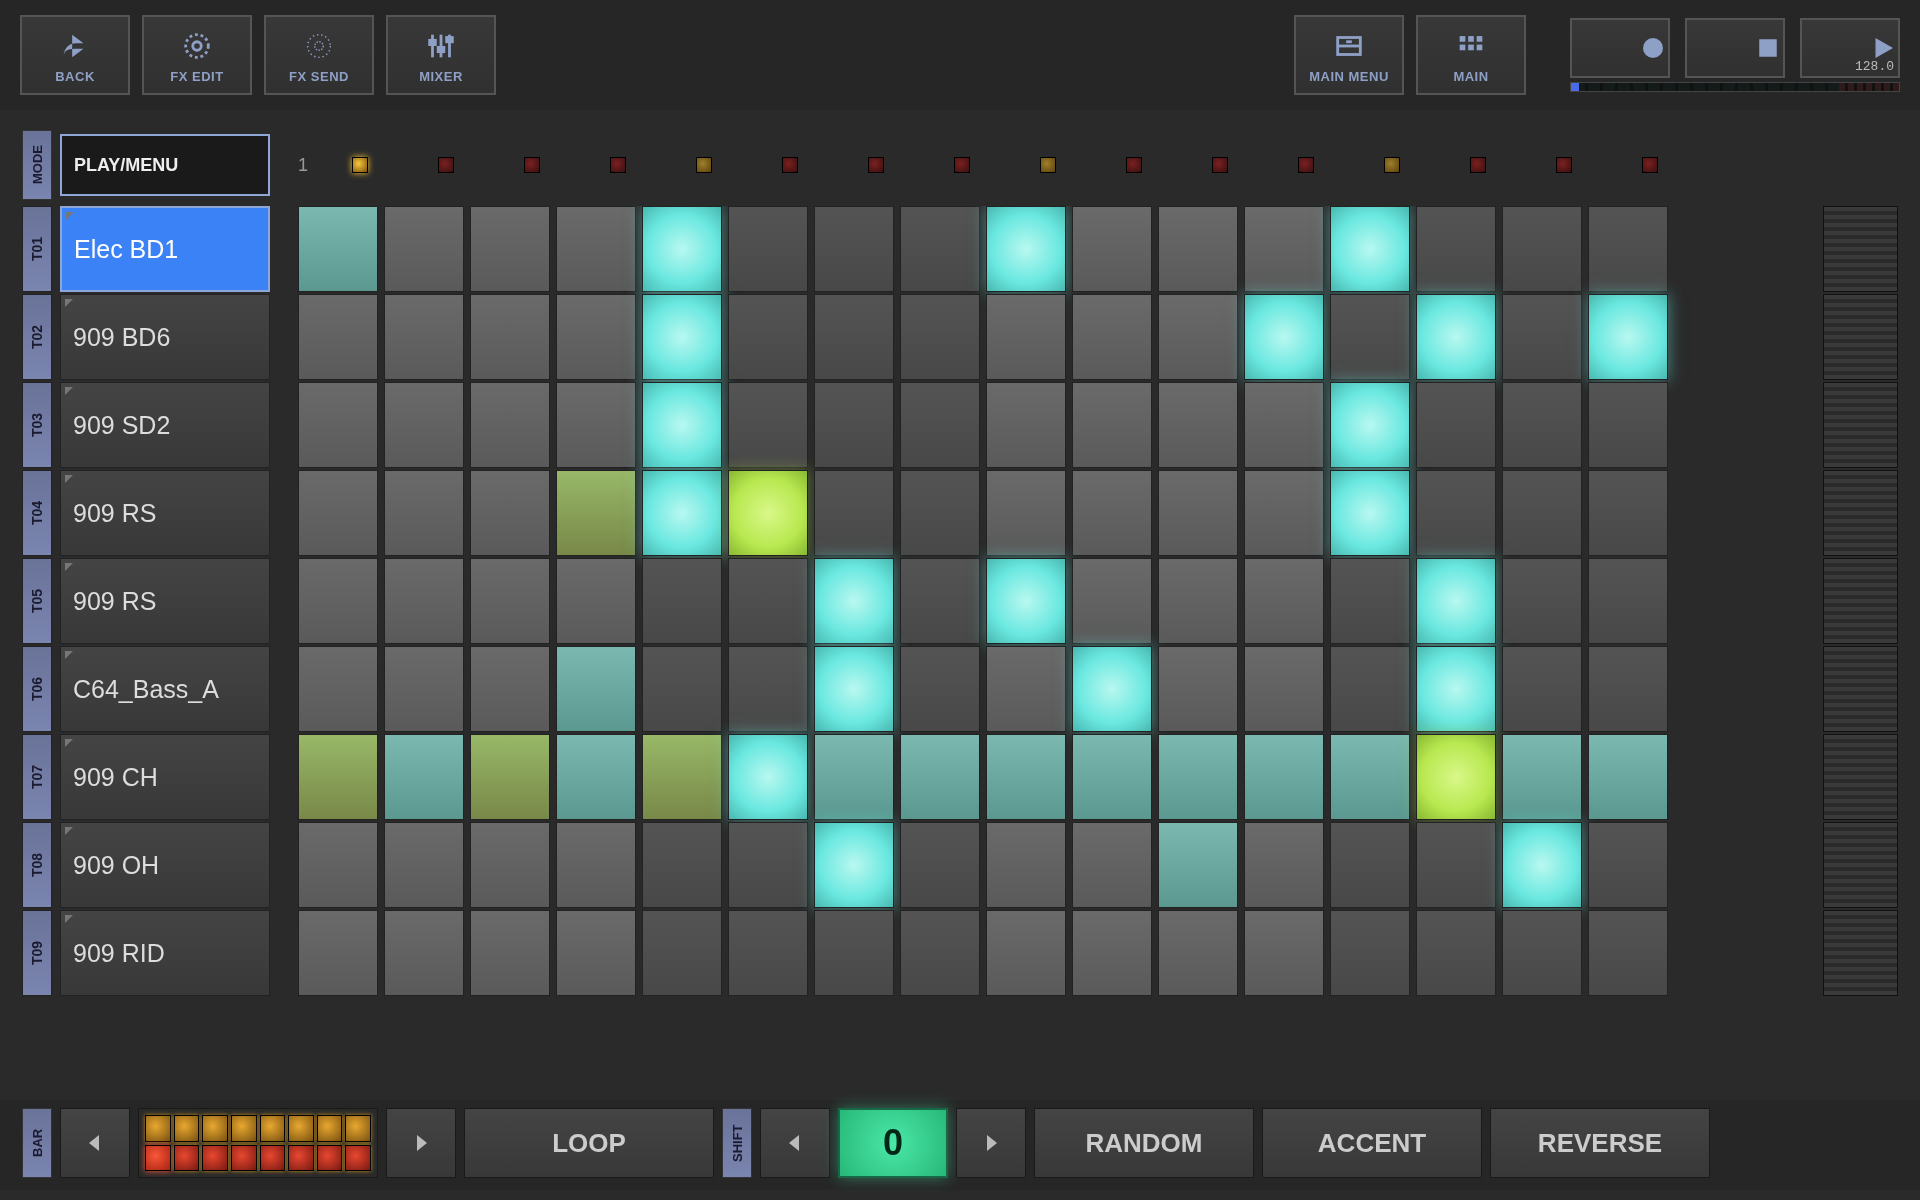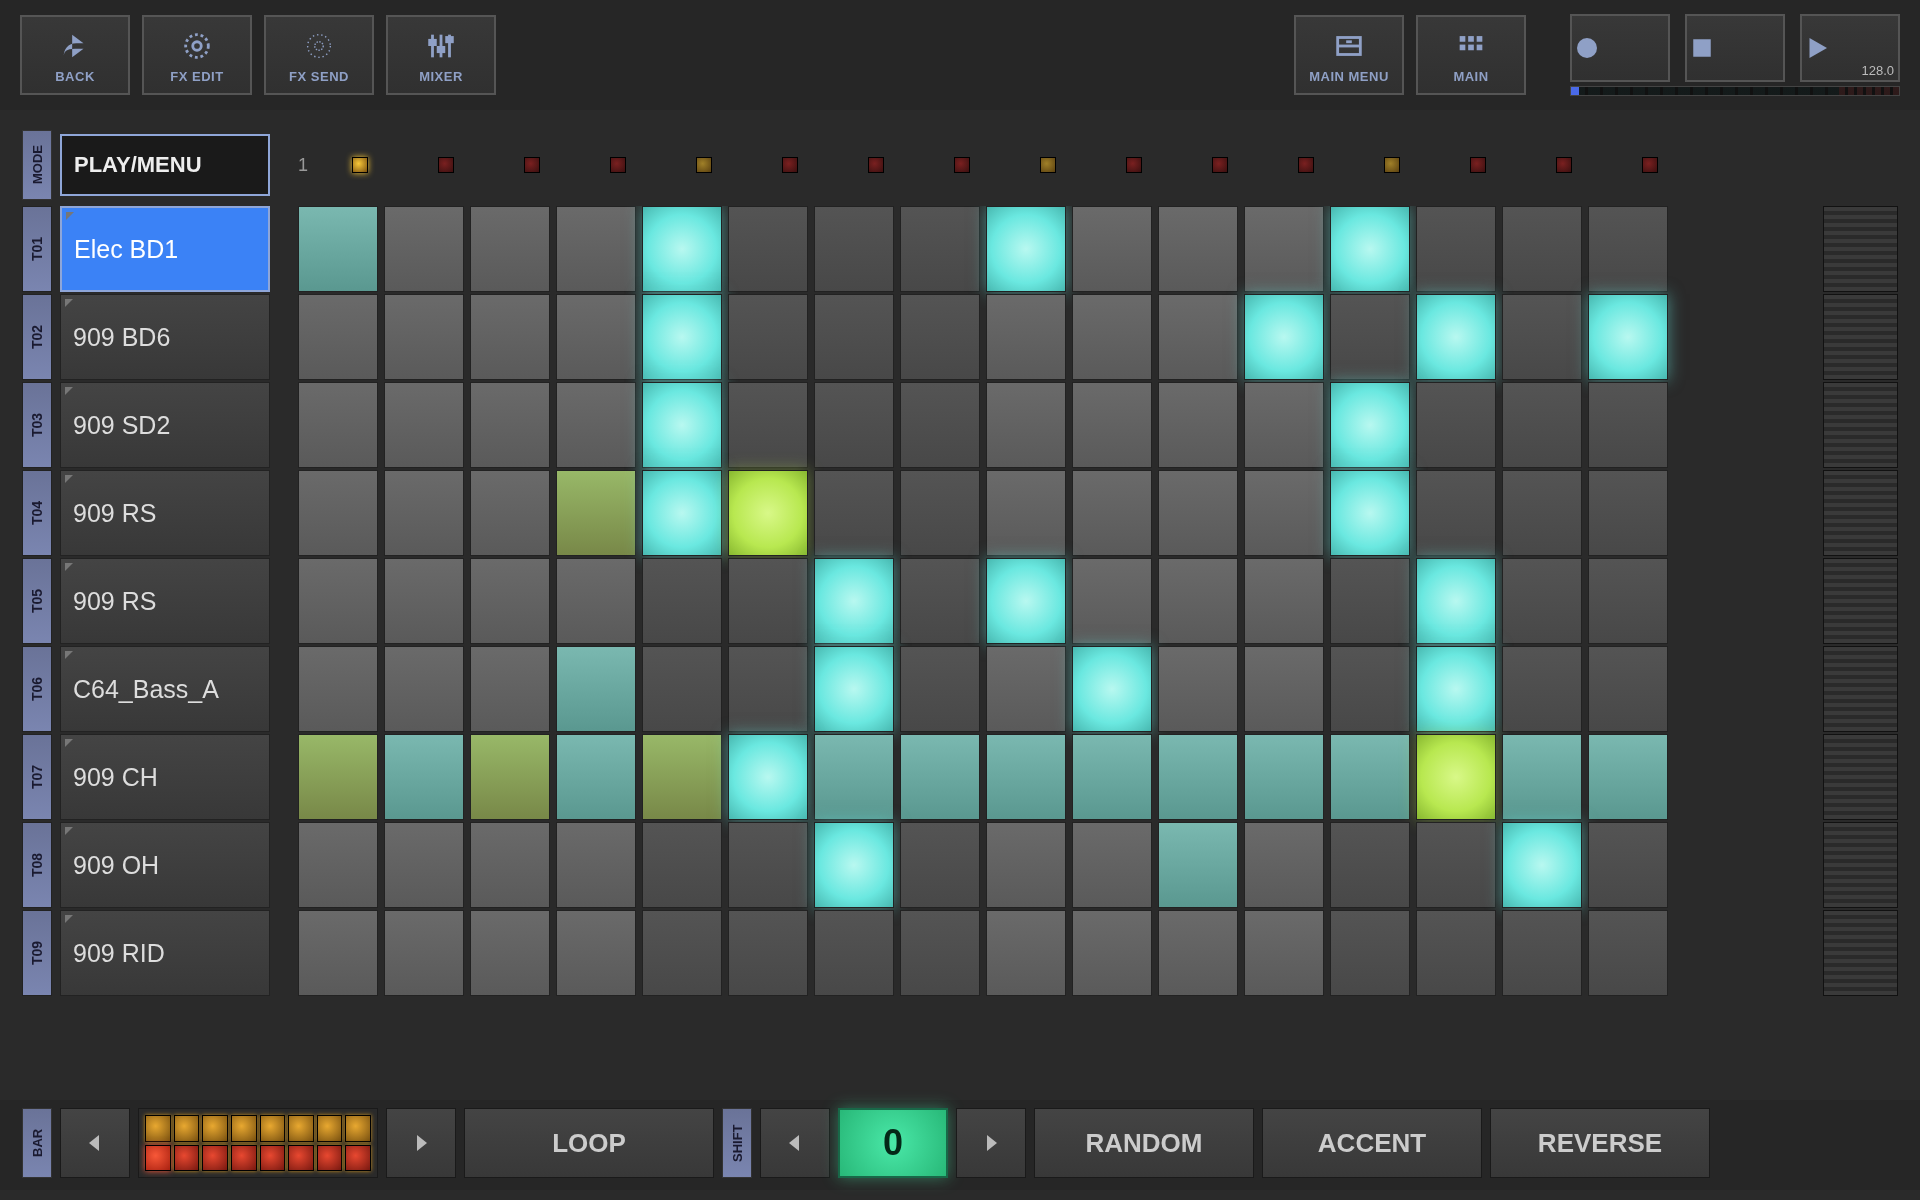--- a/index.html
+++ b/index.html
@@ -43,28 +43,29 @@
     display: flex;
     flex-direction: column;
     gap: 2px;
   }
   .transport-btns {
     display: flex;
     gap: 15px;
   }
   .transport-btn {
     width: 100px;
-    height: 68px;
+    height: 60px;
     background: linear-gradient(#383838,#303030);
     border: 2px solid #555;
     display: flex;
     align-items: center;
-    justify-content: flex-start;
+    justify-content: flex-end;
     cursor: pointer;
     position: relative;
+    font-family: Liberation Mono, monospace;
   }
   .transport-btn svg { width: 30px; height: 30px; fill: #8fa0c6; }
   .bpm-label {
     position: absolute;
     right: 4px;
     bottom: 2px;
     font-size: 13px;
     color: #bbb;
   }
   .pos-bar {
@@ -113,21 +114,21 @@
     align-self: stretch;
   }
   .mode-btn {
     width: 210px;
     height: 62px;
     background: #1a1a1a;
     border: 2px solid #8fa6d8;
     display: flex;
     align-items: center;
     padding-left: 12px;
-    font-size: 22px;
+    font-size: 18px;
     font-weight: bold;
     color: #eee;
     cursor: pointer;
   }
 
   .step-leds {
     flex: 1;
     display: flex;
     gap: 6px;
     padding-left: 20px;

